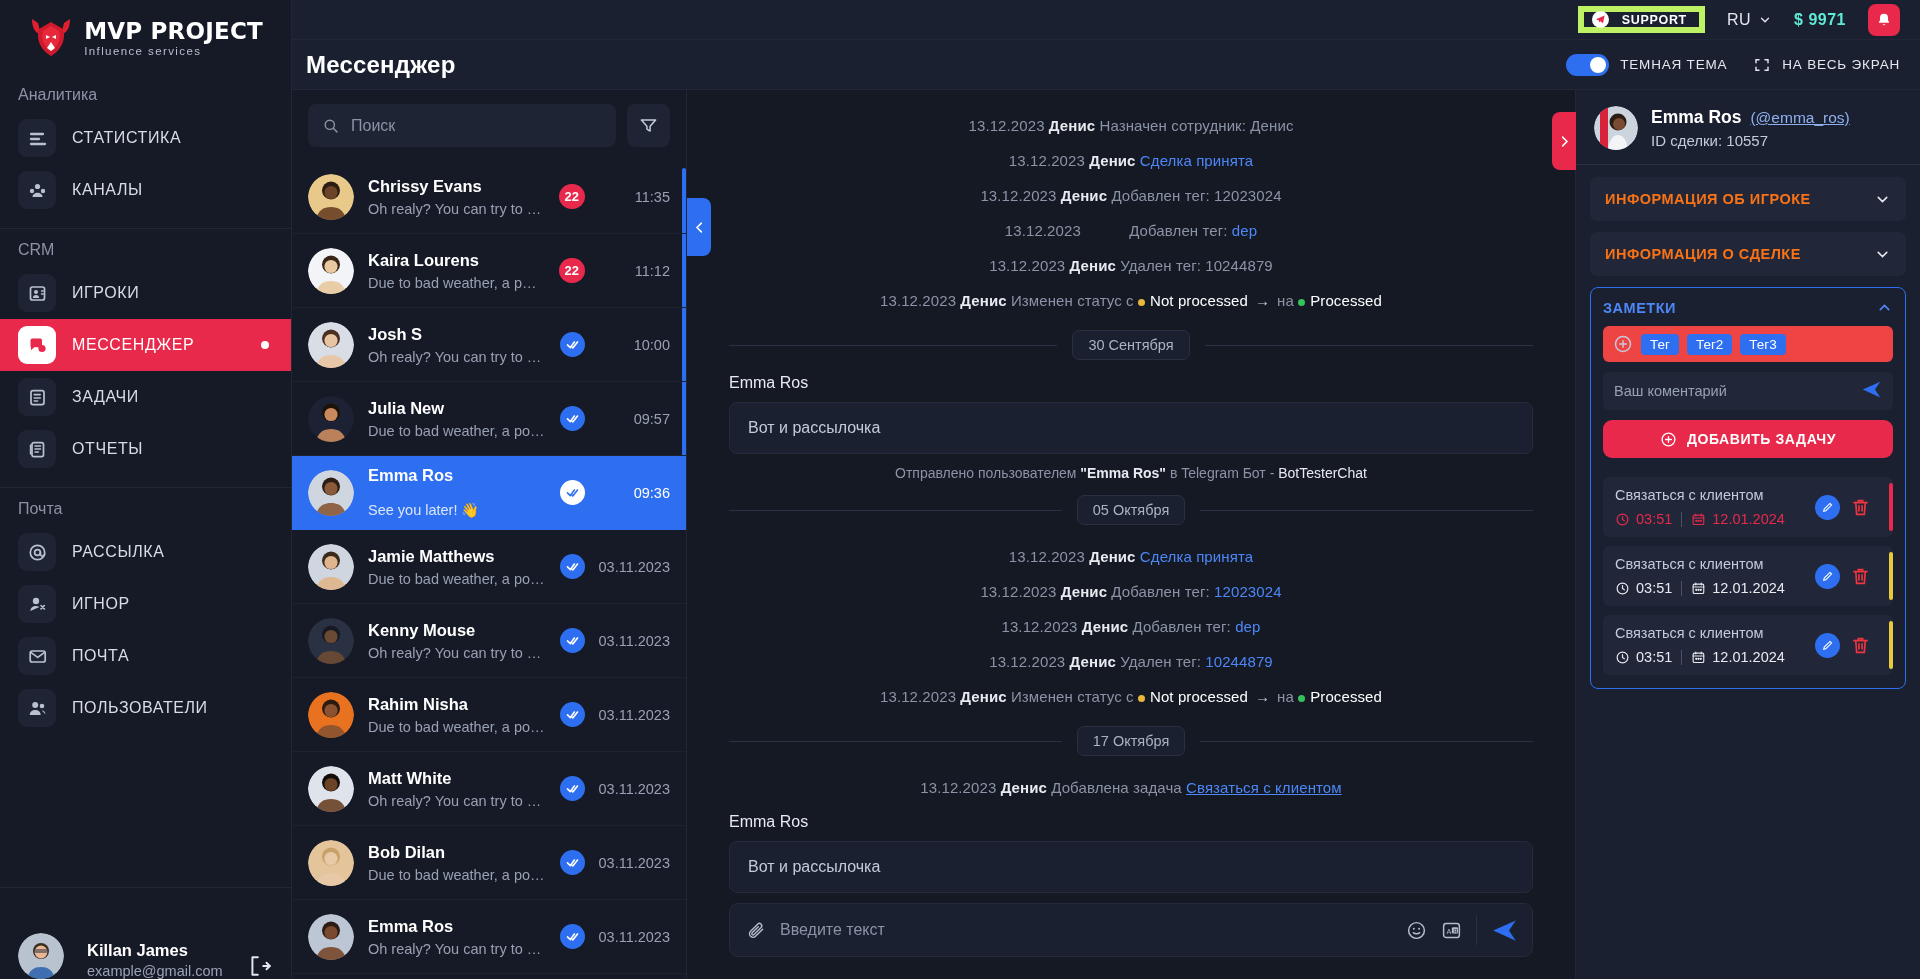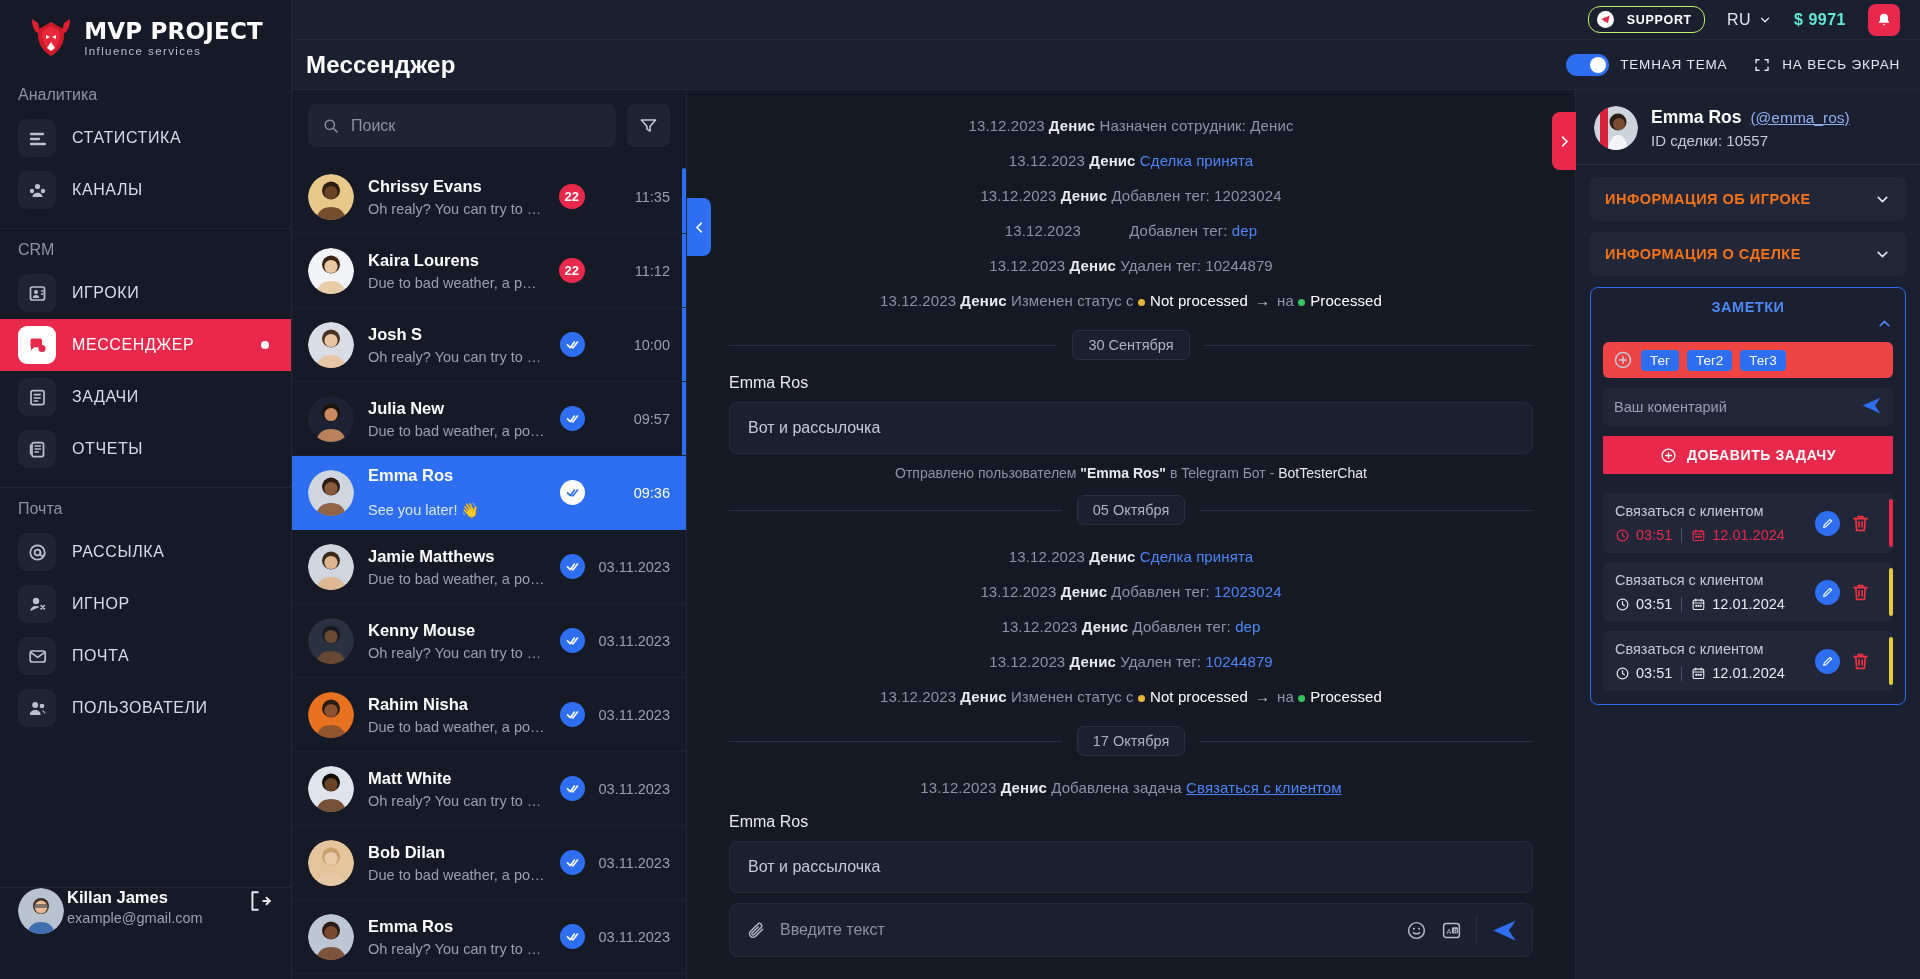--- a/index.html
+++ b/index.html
@@ -36,38 +36,38 @@
     width: 38px; height: 38px; flex: 0 0 38px; border-radius: 9px;
     background: #1e2433; display: flex; align-items: center; justify-content: center;
   }
   .nav-item.active .nav-ico { background: #fff; }
   .nav-ico svg { width: 19px; height: 19px; display: block; }
   .nav-txt { font-size: 16px; letter-spacing: .6px; color: #d8dce6; }
   .nav-item.active .nav-txt { color: #fff; font-weight: 500; }
   .nav-dot { width: 8px; height: 8px; border-radius: 50%; background: #fff; margin-left: auto; margin-right: 22px; }
 
   .sidebar-spacer { flex: 1 1 auto; }
-  .user-box { display: flex; align-items: flex-start; gap: 3px; padding: 0 18px 0 18px; height: 92px; border-top: 1px solid #222738; }
+  .user-box { display: flex; align-items: flex-end; gap: 23px; padding: 0 18px 0 18px; height: 92px; border-top: 1px solid #222738; }
   .user-av { width: 46px; height: 46px; flex: 0 0 46px; border-radius: 50%; overflow: hidden; }
   .user-meta { display: flex; flex-direction: column; gap: 3px; }
   .user-name { font-size: 16.5px; font-weight: 600; color: #fff; }
   .user-mail { font-size: 14.5px; color: #9aa2b6; }
   .logout-btn { margin-left: auto; cursor: pointer; width: 26px; height: 26px; }
 
   
   .main { flex: 1 1 auto; display: flex; flex-direction: column; min-width: 0; height: 979px; }
 
   .topbar {
     height: 40px; background: #1b2030; display: flex; align-items: center;
     justify-content: flex-end; gap: 22px; padding-right: 20px; flex: 0 0 40px;
     border-bottom: 1px solid #222738;
   }
   .support-btn {
     display: flex; align-items: center; gap: 13px;
-    border: 1px solid #bef264; border-radius: 12px;
+    border: 6px solid #bef264; border-radius: 0;
     height: 27px; padding: 0 12px 0 8px; cursor: pointer;
   }
   .support-btn span { font-size: 12.5px; letter-spacing: .7px; color: #fff; font-weight: 600; }
   .tg-circle { width: 17px; height: 17px; border-radius: 50%; background: #fff; display: flex; align-items: center; justify-content: center; }
   .lang { display: flex; align-items: center; gap: 7px; cursor: pointer; font-size: 16px; color: #e4e7ef; letter-spacing: .5px; }
   .balance { font-size: 16px; color: #5eead4; font-weight: 600; letter-spacing: .5px; }
   .bell-btn { width: 32px; height: 32px; border-radius: 8px; background: #e8294b; display: flex; align-items: center; justify-content: center; cursor: pointer; }
 
   .pagehead {
     height: 50px; flex: 0 0 50px; display: flex; align-items: center;
@@ -206,21 +206,21 @@
     background: #212739; border-radius: 7px; height: 44px;
     display: flex; align-items: center; padding: 0 15px; cursor: pointer;
   }
   .acc-title { font-size: 14.5px; font-weight: 700; letter-spacing: .5px; color: #f97316; }
   .acc .chev { margin-left: auto; }
 
   .notes {
     border: 1px solid #2d6ff0; border-radius: 8px; background: #1b2030;
     padding: 11px 12px 13px 12px; display: flex; flex-direction: column; gap: 10px;
   }
-  .notes-head { display: flex; align-items: center; flex-direction: column; }
+  .notes-head { display: flex; align-items: center; }
   .notes-title { font-size: 14.5px; font-weight: 700; letter-spacing: .5px; color: #4d87f7; }
   .notes-head .chev { margin-left: auto; }
   .tags-row {
     background: #ef4444; border-radius: 6px; height: 36px;
     display: flex; align-items: center; gap: 8px; padding: 0 10px;
   }
   .tag-add { width: 20px; height: 20px; cursor: pointer; flex: 0 0 20px; }
   .tag {
     background: #2d6ff0; border-radius: 4px; padding: 3px 9px;
     font-size: 13.5px; color: #fff; cursor: pointer; white-space: nowrap;
@@ -228,21 +228,21 @@
   .comment-row {
     background: #212739; border-radius: 6px; height: 38px;
     display: flex; align-items: center; padding: 0 11px; gap: 8px;
   }
   .comment-row input {
     flex: 1 1 auto; background: transparent; border: 0; outline: 0;
     color: #e4e7ef; font-size: 14.5px; font-family: "Liberation Sans", sans-serif;
   }
   .comment-row input::placeholder { color: #98a0b4; }
   .add-task-btn {
-    background: #e8294b; border-radius: 1px; height: 38px; border: 0;
+    background: #e8294b; border-radius: 9px; height: 38px; border: 0;
     display: flex; align-items: center; justify-content: center; gap: 10px;
     cursor: pointer; color: #fff; font-size: 14px; font-weight: 700; letter-spacing: .6px;
     font-family: "Liberation Sans", sans-serif;
   }
   .task-card {
     background: #212739; border-radius: 6px; padding: 10px 12px;
     display: flex; align-items: center; position: relative; overflow: hidden;
   }
   .task-card .accent { position: absolute; right: 0; top: 6px; bottom: 6px; width: 4px; border-radius: 2px; }
   .task-left { display: flex; flex-direction: column; gap: 8px; flex: 1 1 auto; }

